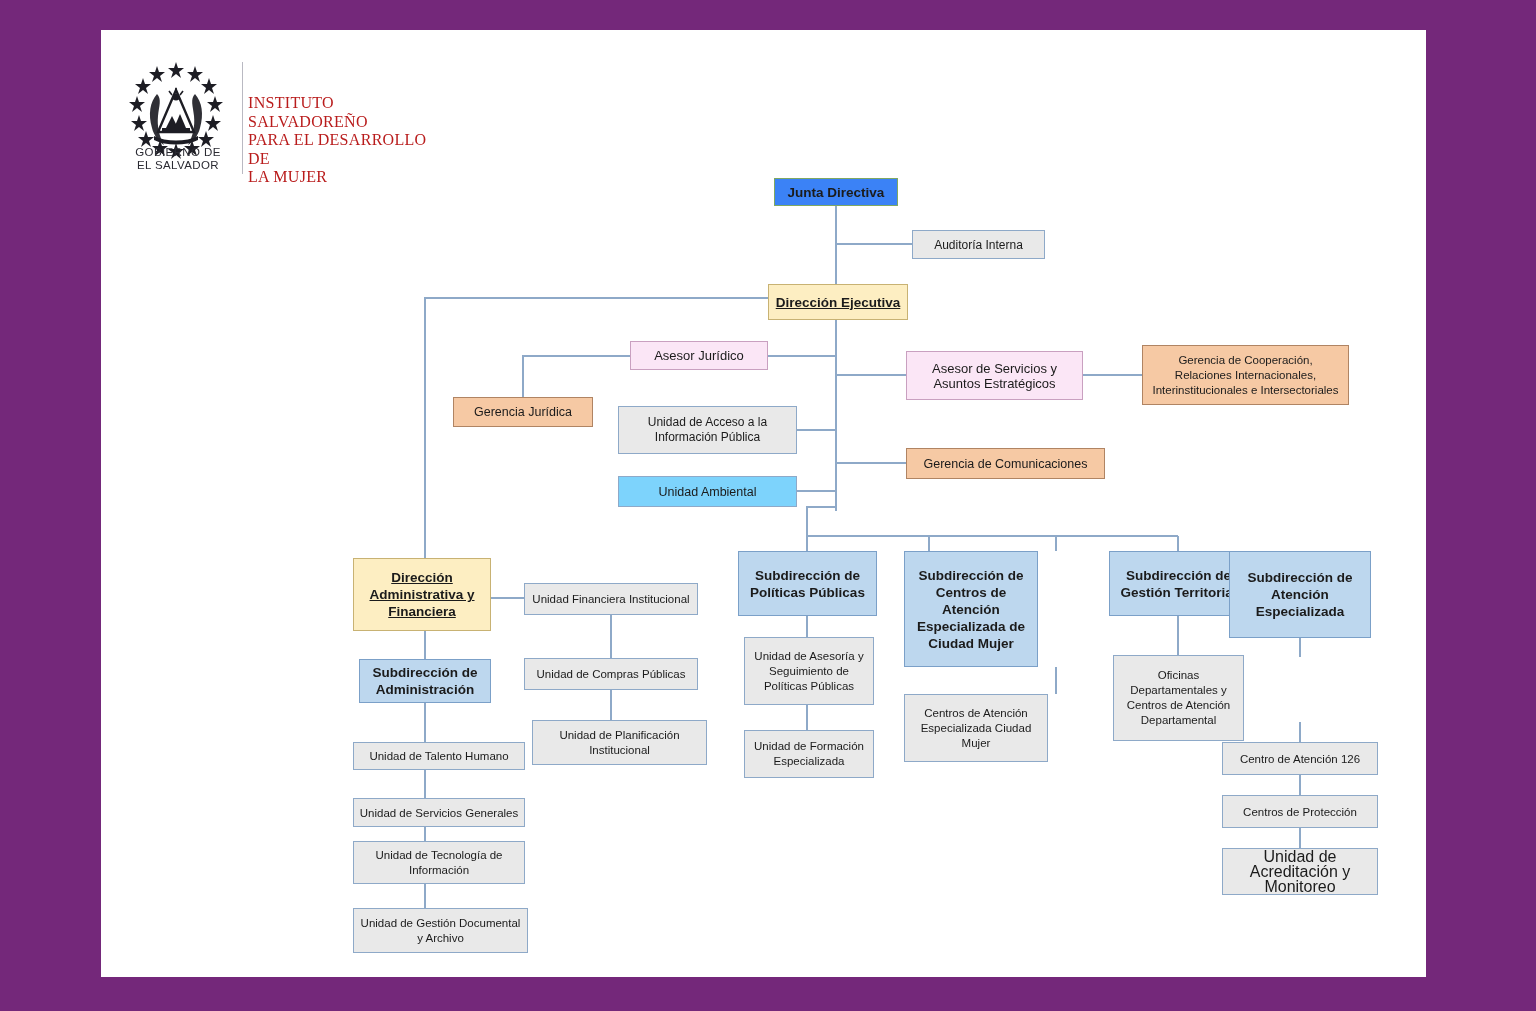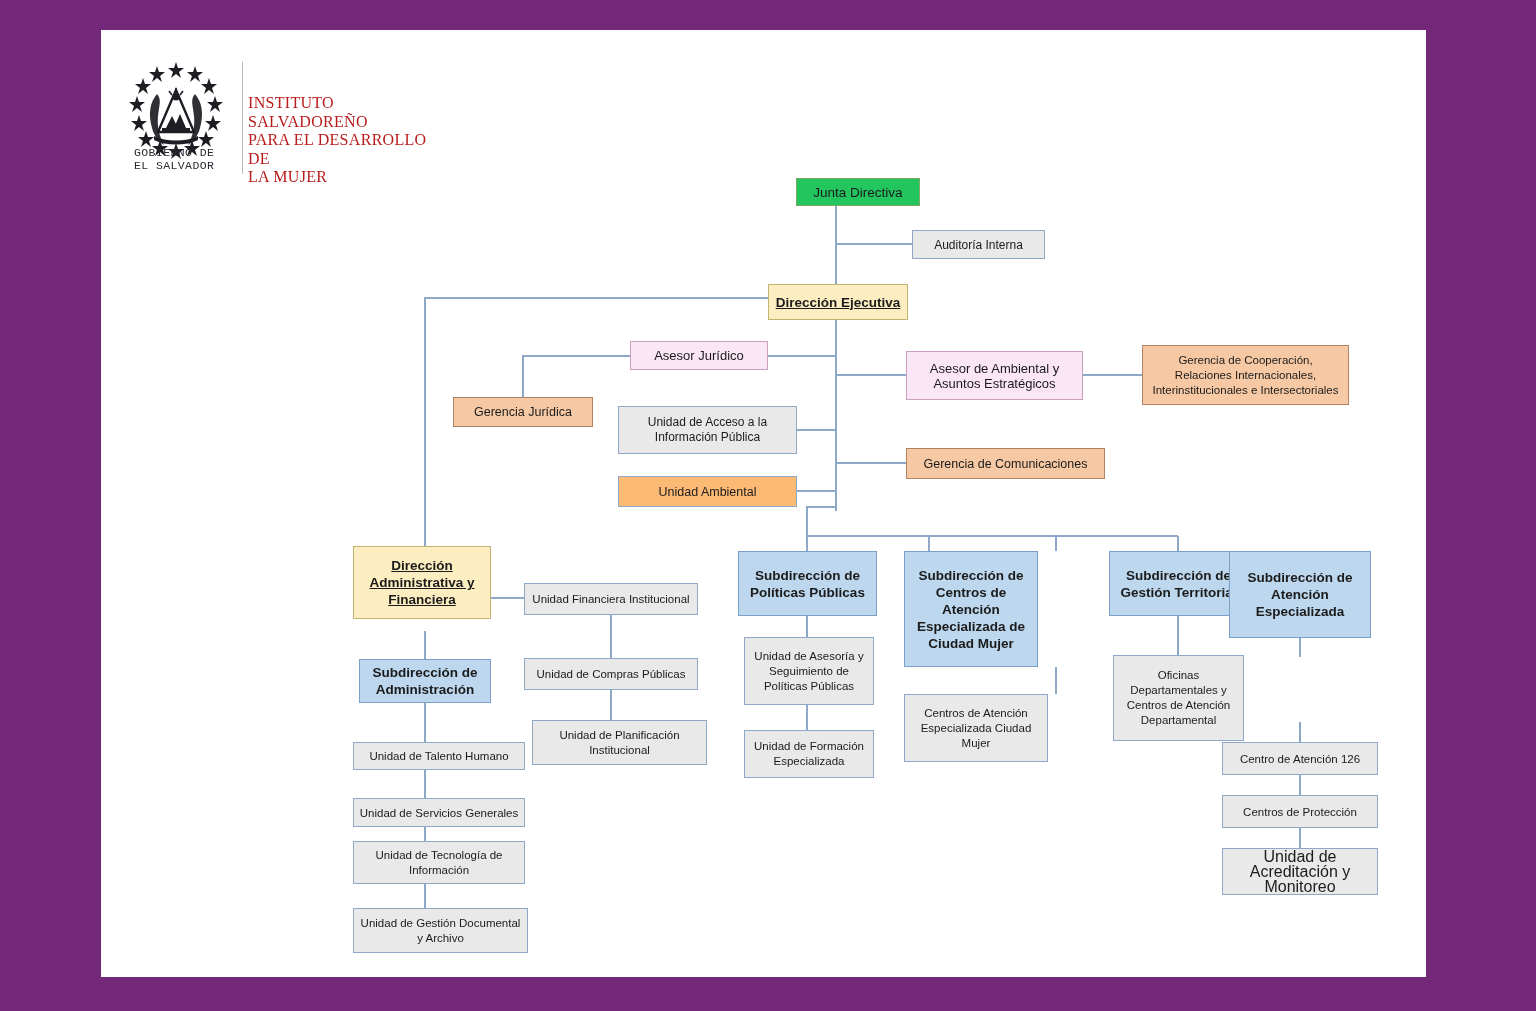--- a/index.html
+++ b/index.html
@@ -24,26 +24,26 @@
   
   #logo{
     position:absolute; left:25px; top:28px;
     width:330px; height:120px;
   }
   #logo .crest{
     position:absolute; left:0; top:0;
     width:100px; height:122px;
   }
   #logo .govline{
-    position:absolute; left:8px; top:88px;
+    position:absolute; left:0px; top:88px;
     width:104px;
-    font-family:Liberation Mono, monospace;
+    font-family:Liberation Sans, sans-serif;
     font-size:11.5px; line-height:13px;
     letter-spacing:.4px;
-    color:#2b2b33; 
+    color:#2b2b33; text-align:center;
   }
   #logo .divider{
     position:absolute; left:116px; top:4px;
     width:1px; height:112px;
     background:#b9b9c2;
   }
   #logo .inst{
     position:absolute; left:122px; top:36px;
     width:200px;
     font-family:"Liberation Serif", serif;
@@ -56,27 +56,27 @@
     position:absolute;
     box-sizing:border-box;
     display:flex; align-items:center; justify-content:center;
     text-align:center;
     border:1px solid #8ea9c8;
     color:#1b1b1b;
     padding:2px 4px;
     z-index:3;
   }
   .node .lbl{ display:block; width:100%; }
-  .lv-green{ background:#22c55e; border-color:#7fa862; font-weight:normal; font-size:13.5px;margin-left:22px; }
+  .lv-green{ background:#3b82f6; border-color:#7fa862; font-weight:bold; font-size:13.5px; }
   .lv-yellow{ background:#fdeec2; border-color:#c8b273; font-weight:bold; font-size:13.5px;text-decoration:underline; }
   .lv-pink{ background:#fbe6f6; border-color:#c9a0c0; font-size:13px; }
   .lv-orange{ background:#f6c9a4; border-color:#b08463; font-size:12.5px; }
   .lv-blue{ background:#bdd7ee; border-color:#7ba0c8; font-weight:bold; font-size:13.5px; }
   .lv-grey{ background:#e9e9e9; border-color:#8ea9c8; font-size:12px; }
-  .lv-greylite{ background:#fdba74; border-color:#8ea9c8; font-size:12.5px; }
+  .lv-greylite{ background:#7dd3fc; border-color:#8ea9c8; font-size:12.5px; }
   .tight{ line-height:15px; }
   .looser{ line-height:17px; }
 </style>
 </head>
 <body>
 
 <div id="page">
 
   <svg id="canvas" viewBox="0 0 1325 947" xmlns="http://www.w3.org/2000/svg">
     <g stroke="#8ea9c8" stroke-width="1.3" fill="none" shape-rendering="crispEdges">
@@ -216,38 +216,38 @@
       <span>Información Pública</span>
     </span>
   </div>
 
   <div class="node lv-greylite" style="left:517px; top:446px; width:179px; height:31px;">
     <span class="lbl">Unidad Ambiental</span>
   </div>
 
   <div class="node lv-pink tight" style="left:805px; top:321px; width:177px; height:49px;">
     <span class="lbl">
-      <span>Asesor de Ambiental y</span><br>
+      <span>Asesor de Servicios y</span><br>
       <span>Asuntos Estratégicos</span>
     </span>
   </div>
 
   <div class="node lv-orange tight" style="left:1041px; top:315px; width:207px; height:60px; font-size:11.5px;">
     <span class="lbl">
       <span>Gerencia de Cooperación,</span><br>
       <span>Relaciones Internacionales,</span><br>
       <span>Interinstitucionales e Intersectoriales</span>
     </span>
   </div>
 
   <div class="node lv-orange" style="left:805px; top:418px; width:199px; height:31px;">
     <span class="lbl">Gerencia de Comunicaciones</span>
   </div>
 
-  <div class="node lv-yellow looser" style="left:252px; top:516px; width:138px; height:73px;">
+  <div class="node lv-yellow looser" style="left:252px; top:528px; width:138px; height:73px;">
     <span class="lbl">
       <span>Dirección</span><br>
       <span>Administrativa y</span><br>
       <span>Financiera</span>
     </span>
   </div>
 
   <div class="node lv-grey" style="left:423px; top:553px; width:174px; height:32px; font-size:11.5px;">
     <span class="lbl">Unidad Financiera Institucional</span>
   </div>

